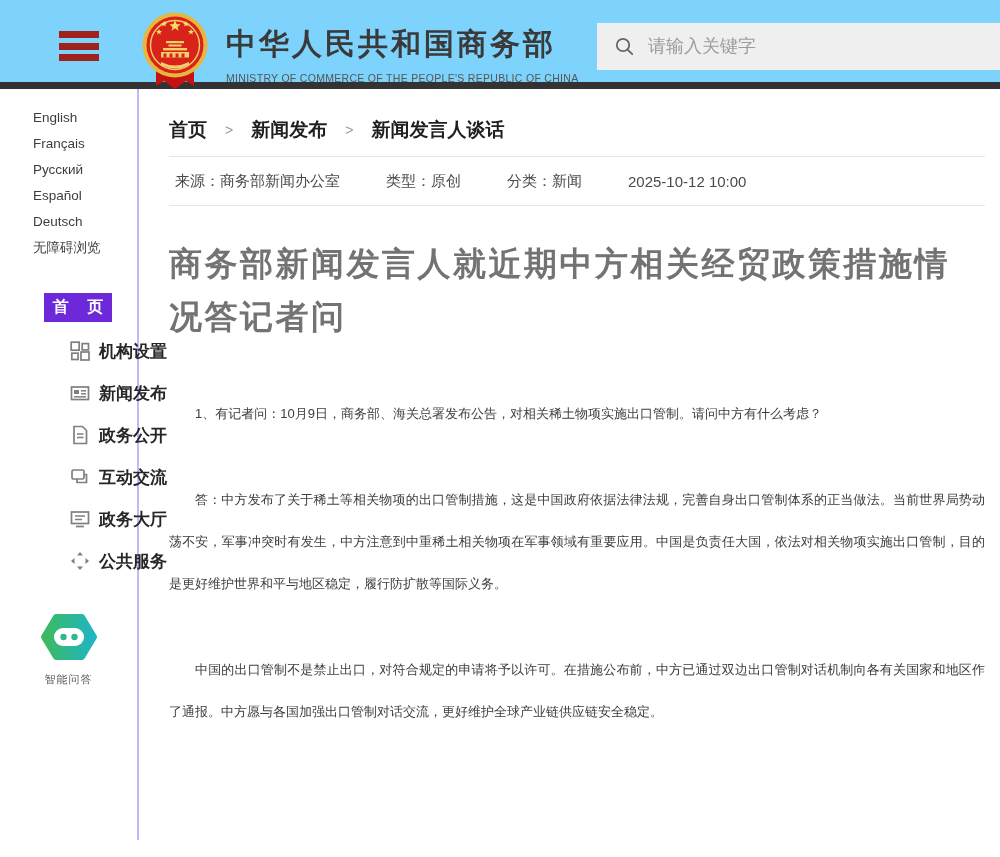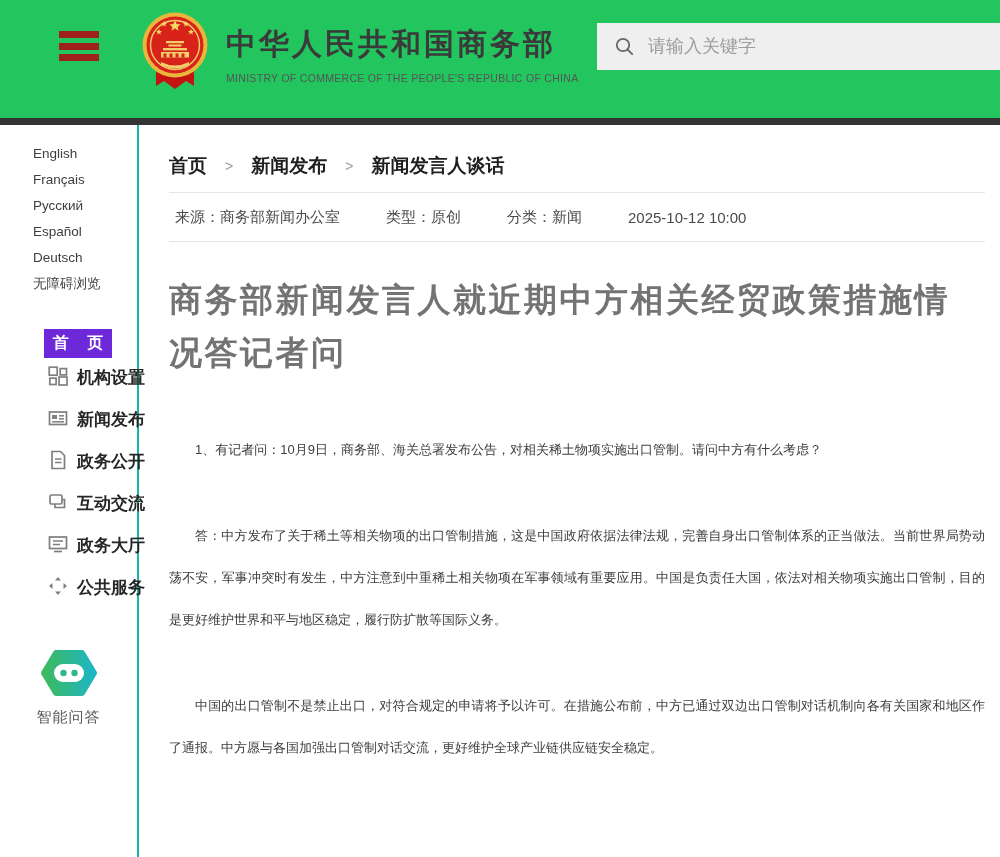--- a/index.html
+++ b/index.html
@@ -1,52 +1,52 @@
 <!DOCTYPE html>
 <html><head>
 <meta charset="utf-8">
 <style>
   * { margin:0; padding:0; box-sizing:border-box; }
   html,body { width:1000px; height:857px; background:#ffffff; overflow:hidden;
     font-family:"Liberation Sans","DejaVu Sans",sans-serif; }
 
   
-  .header { position:relative; height:118px; background:#22c55e; }
+  .header { position:relative; height:82px; background:#7dd3fc; }
   .hamburger { position:absolute; left:59px; top:31px; width:40px; height:30px;
     display:flex; flex-direction:column; justify-content:space-between; cursor:pointer; }
   .hamburger span { display:block; height:7px; background:#9e211b; }
   .logo-link { position:absolute; left:142px; top:10px; width:66px; height:80px; cursor:pointer; }
   .titles { position:absolute; left:226px; top:24px; }
   .site-title { font-size:30px; font-weight:600; color:#3a3a3a; letter-spacing:3px; white-space:nowrap; }
   .site-subtitle { margin-top:7px; font-size:10.5px; color:#555; letter-spacing:0.3px; white-space:nowrap; }
   .search-box { position:absolute; left:597px; top:23px; width:403px; height:47px;
     background:#efefef; display:flex; align-items:center; padding-left:18px; }
   .search-box svg { flex:0 0 auto; }
   .search-input { border:none; outline:none; background:transparent; margin-left:14px;
     font-size:18px; color:#333; width:300px; font-family:inherit; }
   .search-input::placeholder { color:#9c9c9c; }
   .topbar { height:7px; background:#333333; }
 
   
   .page-body { display:flex; height:751px; }
-  .sidebar { width:139px; flex:0 0 139px; border-right:2px solid #14b8a6; }
+  .sidebar { width:139px; flex:0 0 139px; border-right:2px solid #c4b5fd; }
   .main { flex:1; padding:28px 15px 16px 30px; }
 
   
   .langs { margin:20px 0 0 33px; width:104px; display:flex; flex-wrap:wrap;
     column-gap:10px; row-gap:9px; font-size:13.5px; color:#3d3d3d; line-height:17px; }
   .langs a { text-decoration:none; color:#3d3d3d; cursor:pointer; white-space:nowrap; }
   .home-btn { margin:37px 0 8px 44px; width:68px; height:29px; background:#6d28d9;
     color:#ffffff; font-size:16px; font-weight:700; letter-spacing:7px; text-indent:7px;
     display:flex; align-items:center; justify-content:center; cursor:pointer; }
-  .nav-item { height:42px; display:flex; align-items:flex-start; padding-left:48px; cursor:pointer; }
+  .nav-item { height:42px; display:flex; align-items:center; padding-left:70px; cursor:pointer; }
   .nav-item .nicon { width:20px; height:20px; display:flex; align-items:center; justify-content:center; }
   .nav-item .nlabel { margin-left:9px; font-size:17px; font-weight:700; color:#262626; white-space:nowrap; }
   .ai-widget { margin-top:32px; display:flex; flex-direction:column; align-items:center; cursor:pointer; }
-  .ai-label { margin-top:12px; font-size:15px; color:#595959; letter-spacing:1px; }
+  .ai-label { margin-top:12px; font-size:11px; color:#595959; letter-spacing:1px; }
 
   
   .breadcrumb { display:flex; align-items:center; font-size:19px; font-weight:700; color:#1f1f1f; }
   .breadcrumb .crumb { cursor:pointer; }
   .breadcrumb .sep { margin:0 18px; color:#999; font-size:14px; font-weight:400; }
   .rule { border:none; border-top:1px solid #e6e6e6; margin-top:13px; }
   .meta-row { display:flex; align-items:center; gap:46px; padding:15px 0 14px 6px;
     font-size:15px; color:#4a4a4a; }
   .article-title { margin-top:31px; font-size:33px; line-height:53px; font-weight:700;
     color:#737373; letter-spacing:2.5px; }

